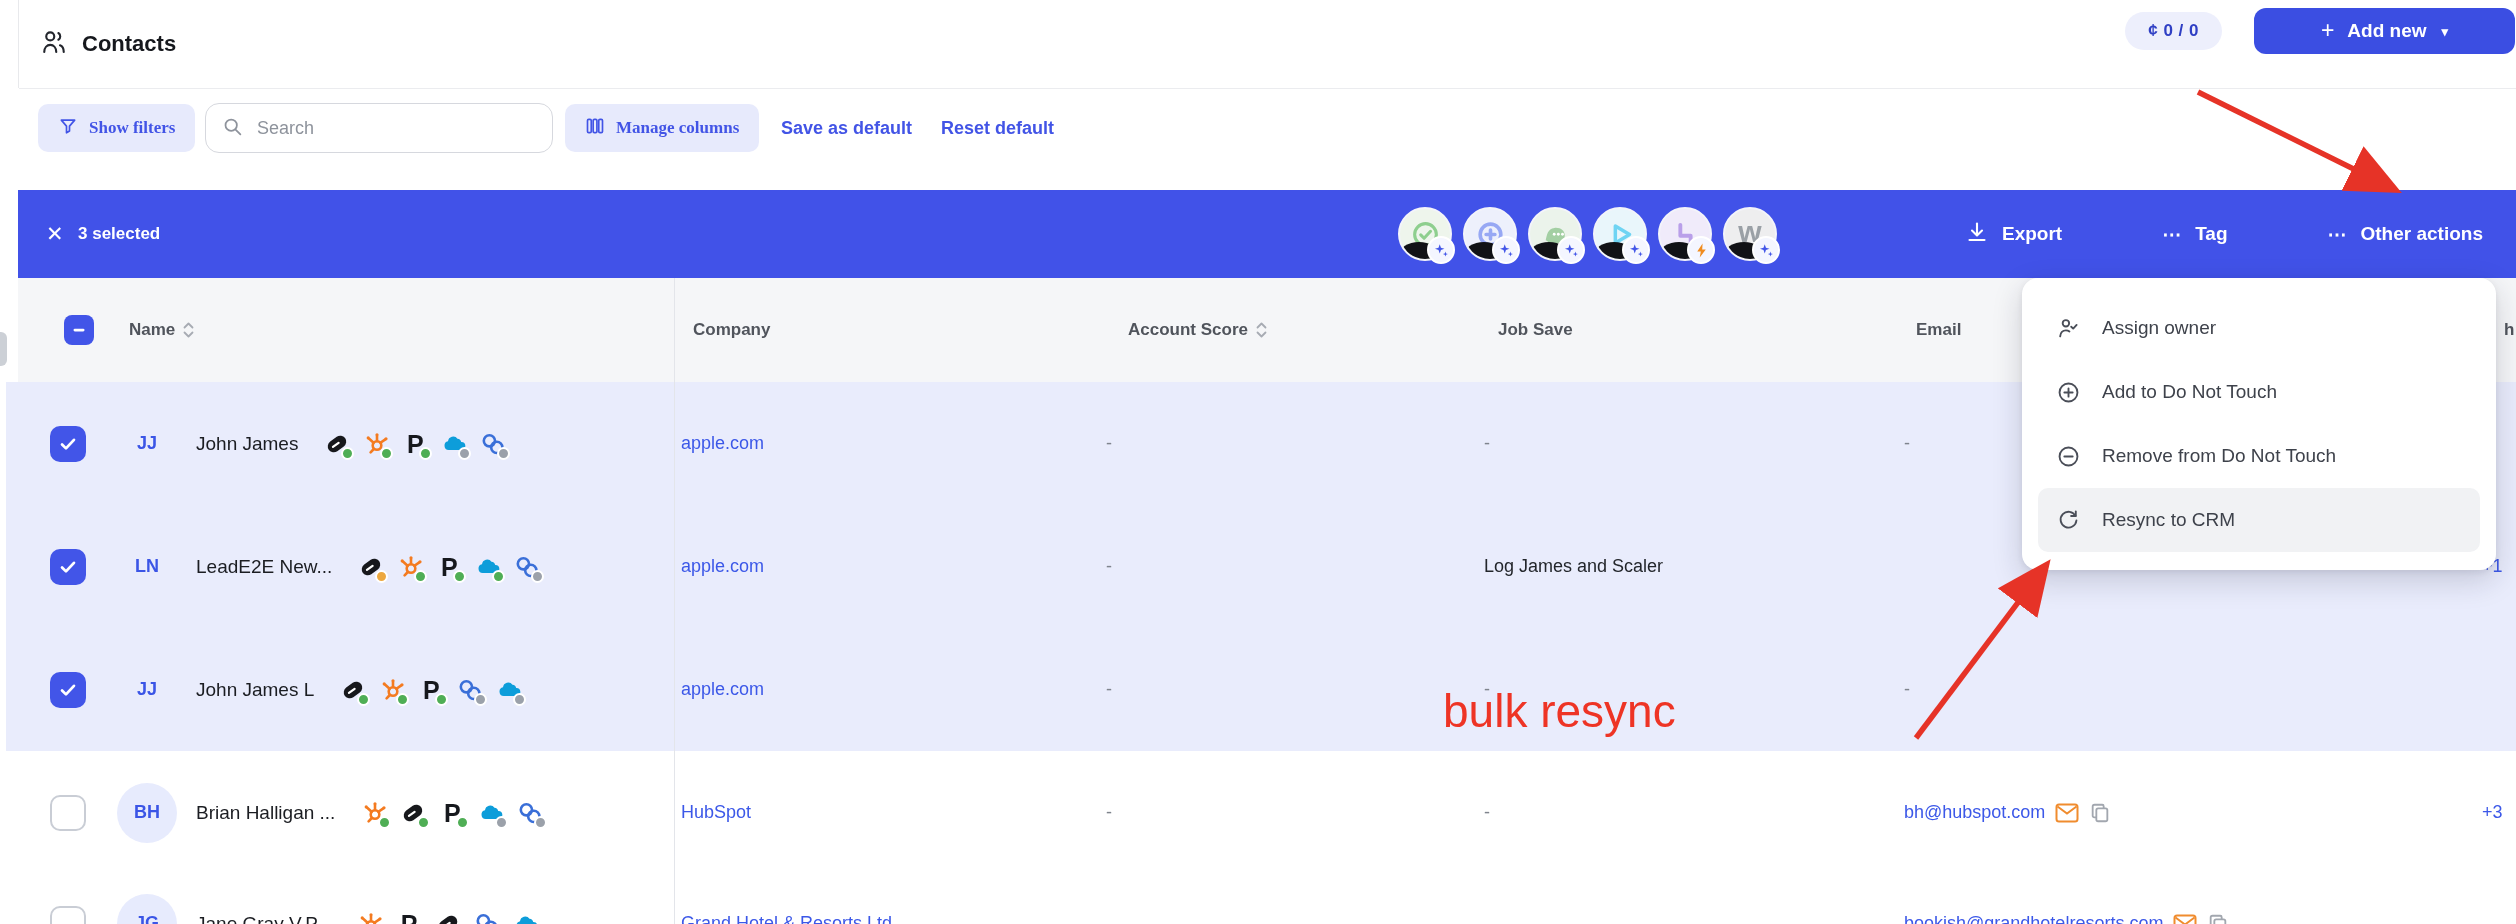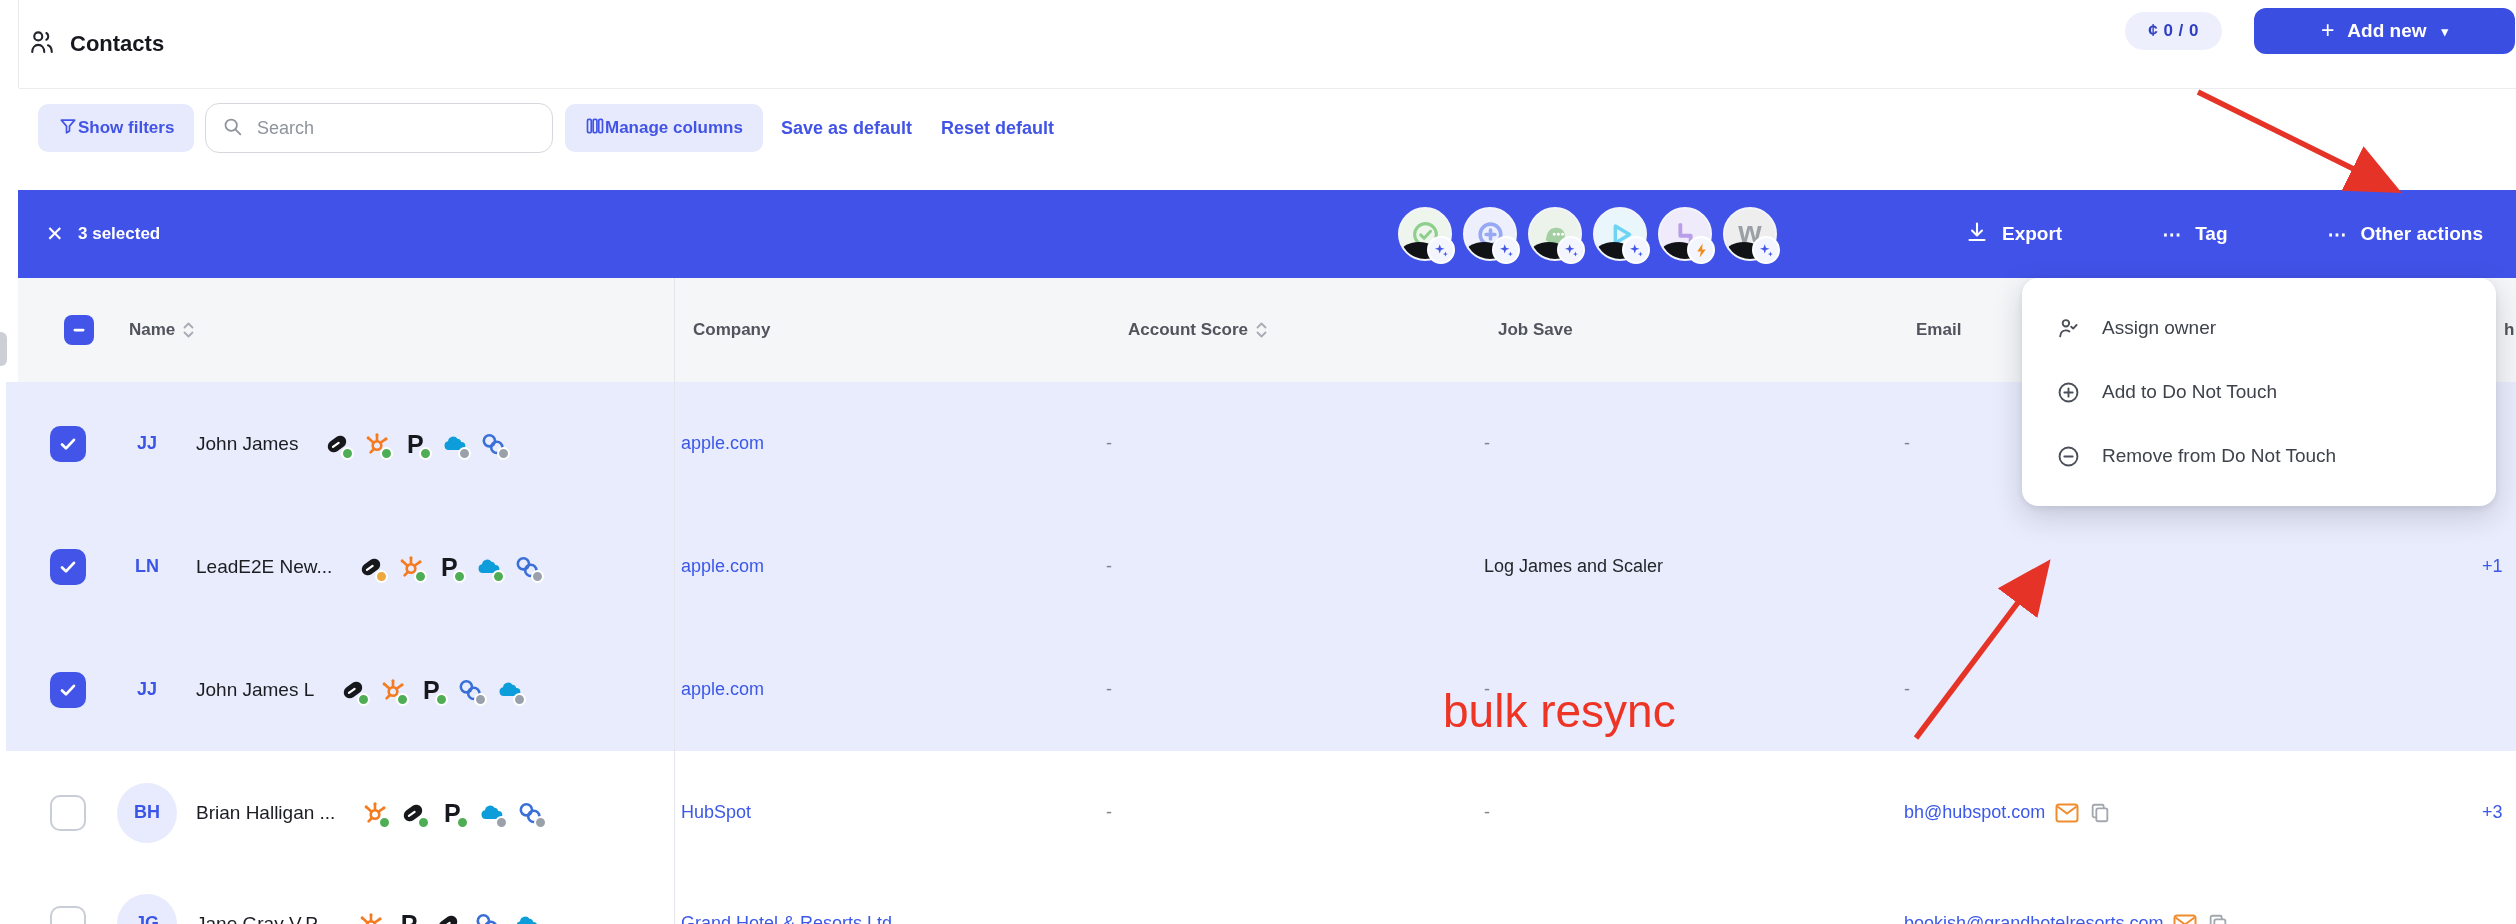--- a/index.html
+++ b/index.html
@@ -2,32 +2,32 @@
 <html><head>
 <meta charset="utf-8">
 <style>
   html,body{margin:0;padding:0;background:#fff;}
   .canvas{position:relative;width:2516px;height:924px;overflow:hidden;background:#fff;
     font-family:"Liberation Sans",sans-serif;-webkit-font-smoothing:antialiased;}
   
   .gutter-line{position:absolute;left:18px;top:0;width:1px;height:88px;background:#e8e9ec;}
   .left-sliver{position:absolute;left:0;top:332px;width:7px;height:34px;background:#ccd0d6;border-radius:0 6px 6px 0;}
   .topbar{position:absolute;left:19px;top:0;right:0;height:88px;background:#fff;border-bottom:1px solid #ebecef;}
-  .title-wrap{position:absolute;left:8px;top:0;height:88px;display:flex;align-items:center;gap:13px;}
+  .title-wrap{position:absolute;left:20px;top:0;height:88px;display:flex;align-items:center;gap:13px;}
   .page-title{font-size:22px;font-weight:600;color:#16181d;}
   .credits{position:absolute;right:294px;top:12px;height:38px;padding:0 23px;border-radius:19px;background:#edeffc;
     color:#2f3fc4;font-weight:700;font-size:17px;display:flex;align-items:center;letter-spacing:.5px;}
   .add-new{position:absolute;right:1px;top:8px;width:261px;height:46px;border-radius:12px;background:#3b4ee2;color:#fff;
     font-size:19px;font-weight:700;display:flex;align-items:center;justify-content:center;gap:13px;cursor:pointer;}
   .add-new .plus{font-size:23px;font-weight:400;margin-top:-2px;}
   .add-new .caret{font-size:13px;margin-left:2px;}
   
   .toolbar{position:absolute;left:19px;top:89px;right:0;height:101px;background:#fff;}
   .pill-btn{position:absolute;top:15px;height:48px;border-radius:10px;background:#e7eafc;color:#4254e6;
-    font-size:17px;font-weight:700;display:flex;align-items:center;padding:0 20px;cursor:pointer;}
+    font-size:17px;font-weight:700;display:flex;align-items:center;gap:11px;padding:0 20px;cursor:pointer;font-family:Liberation Serif, serif;}
   .btn-filters{left:19px;}
   .btn-columns{left:546px;}
   .search{position:absolute;left:186px;top:14px;width:348px;height:50px;border-radius:14px;border:1.5px solid #d6d8de;
     background:#fff;display:flex;align-items:center;gap:12px;padding:0 16px;box-sizing:border-box;}
   .search input{border:none;outline:none;font-size:18px;color:#30343b;width:250px;font-family:inherit;background:transparent;}
   .search input::placeholder{color:#8e939c;}
   .txt-link{position:absolute;top:15px;height:48px;display:flex;align-items:center;color:#4254e6;font-size:18px;font-weight:700;cursor:pointer;}
   .link-save{left:762px;}
   .link-reset{left:922px;}
   
@@ -642,20 +642,27 @@
       </svg>
       <span>Add to Do Not Touch</span>
     </div>
     <div class="menu-item">
       <svg viewBox="0 0 24 24" fill="none" stroke="#4a4e58" stroke-width="1.8" stroke-linecap="round">
         <circle cx="12" cy="12" r="8.6"></circle>
           <path d="M8 12h8"></path>
       </svg>
       <span>Remove from Do Not Touch</span>
     </div>
+    <div class="menu-item hl">
+      <svg viewBox="0 0 24 24" fill="none" stroke="#4a4e58" stroke-width="1.8" stroke-linecap="round" stroke-linejoin="round">
+        <path d="M18.8 7.7A7.6 7.6 0 1 0 19.6 12"></path>
+          <path d="M19 3.2v4.5h-4.5"></path>
+      </svg>
+      <span>Resync to CRM</span>
+    </div>
   </div>
 
   <svg class="annot-svg">
     <defs>
       <marker id="ah" markerWidth="10" markerHeight="9" refX="8" refY="4.5" orient="auto">
         <path d="M0 0L10 4.5L0 9z" fill="#e63327"></path>
       </marker>
     </defs>
     <line x1="2198" y1="92" x2="2392" y2="188" stroke="#e63327" stroke-width="5.5" marker-end="url(#ah)"></line>
     <line x1="1916" y1="738" x2="2044" y2="568" stroke="#e63327" stroke-width="5.5" marker-end="url(#ah)"></line>

